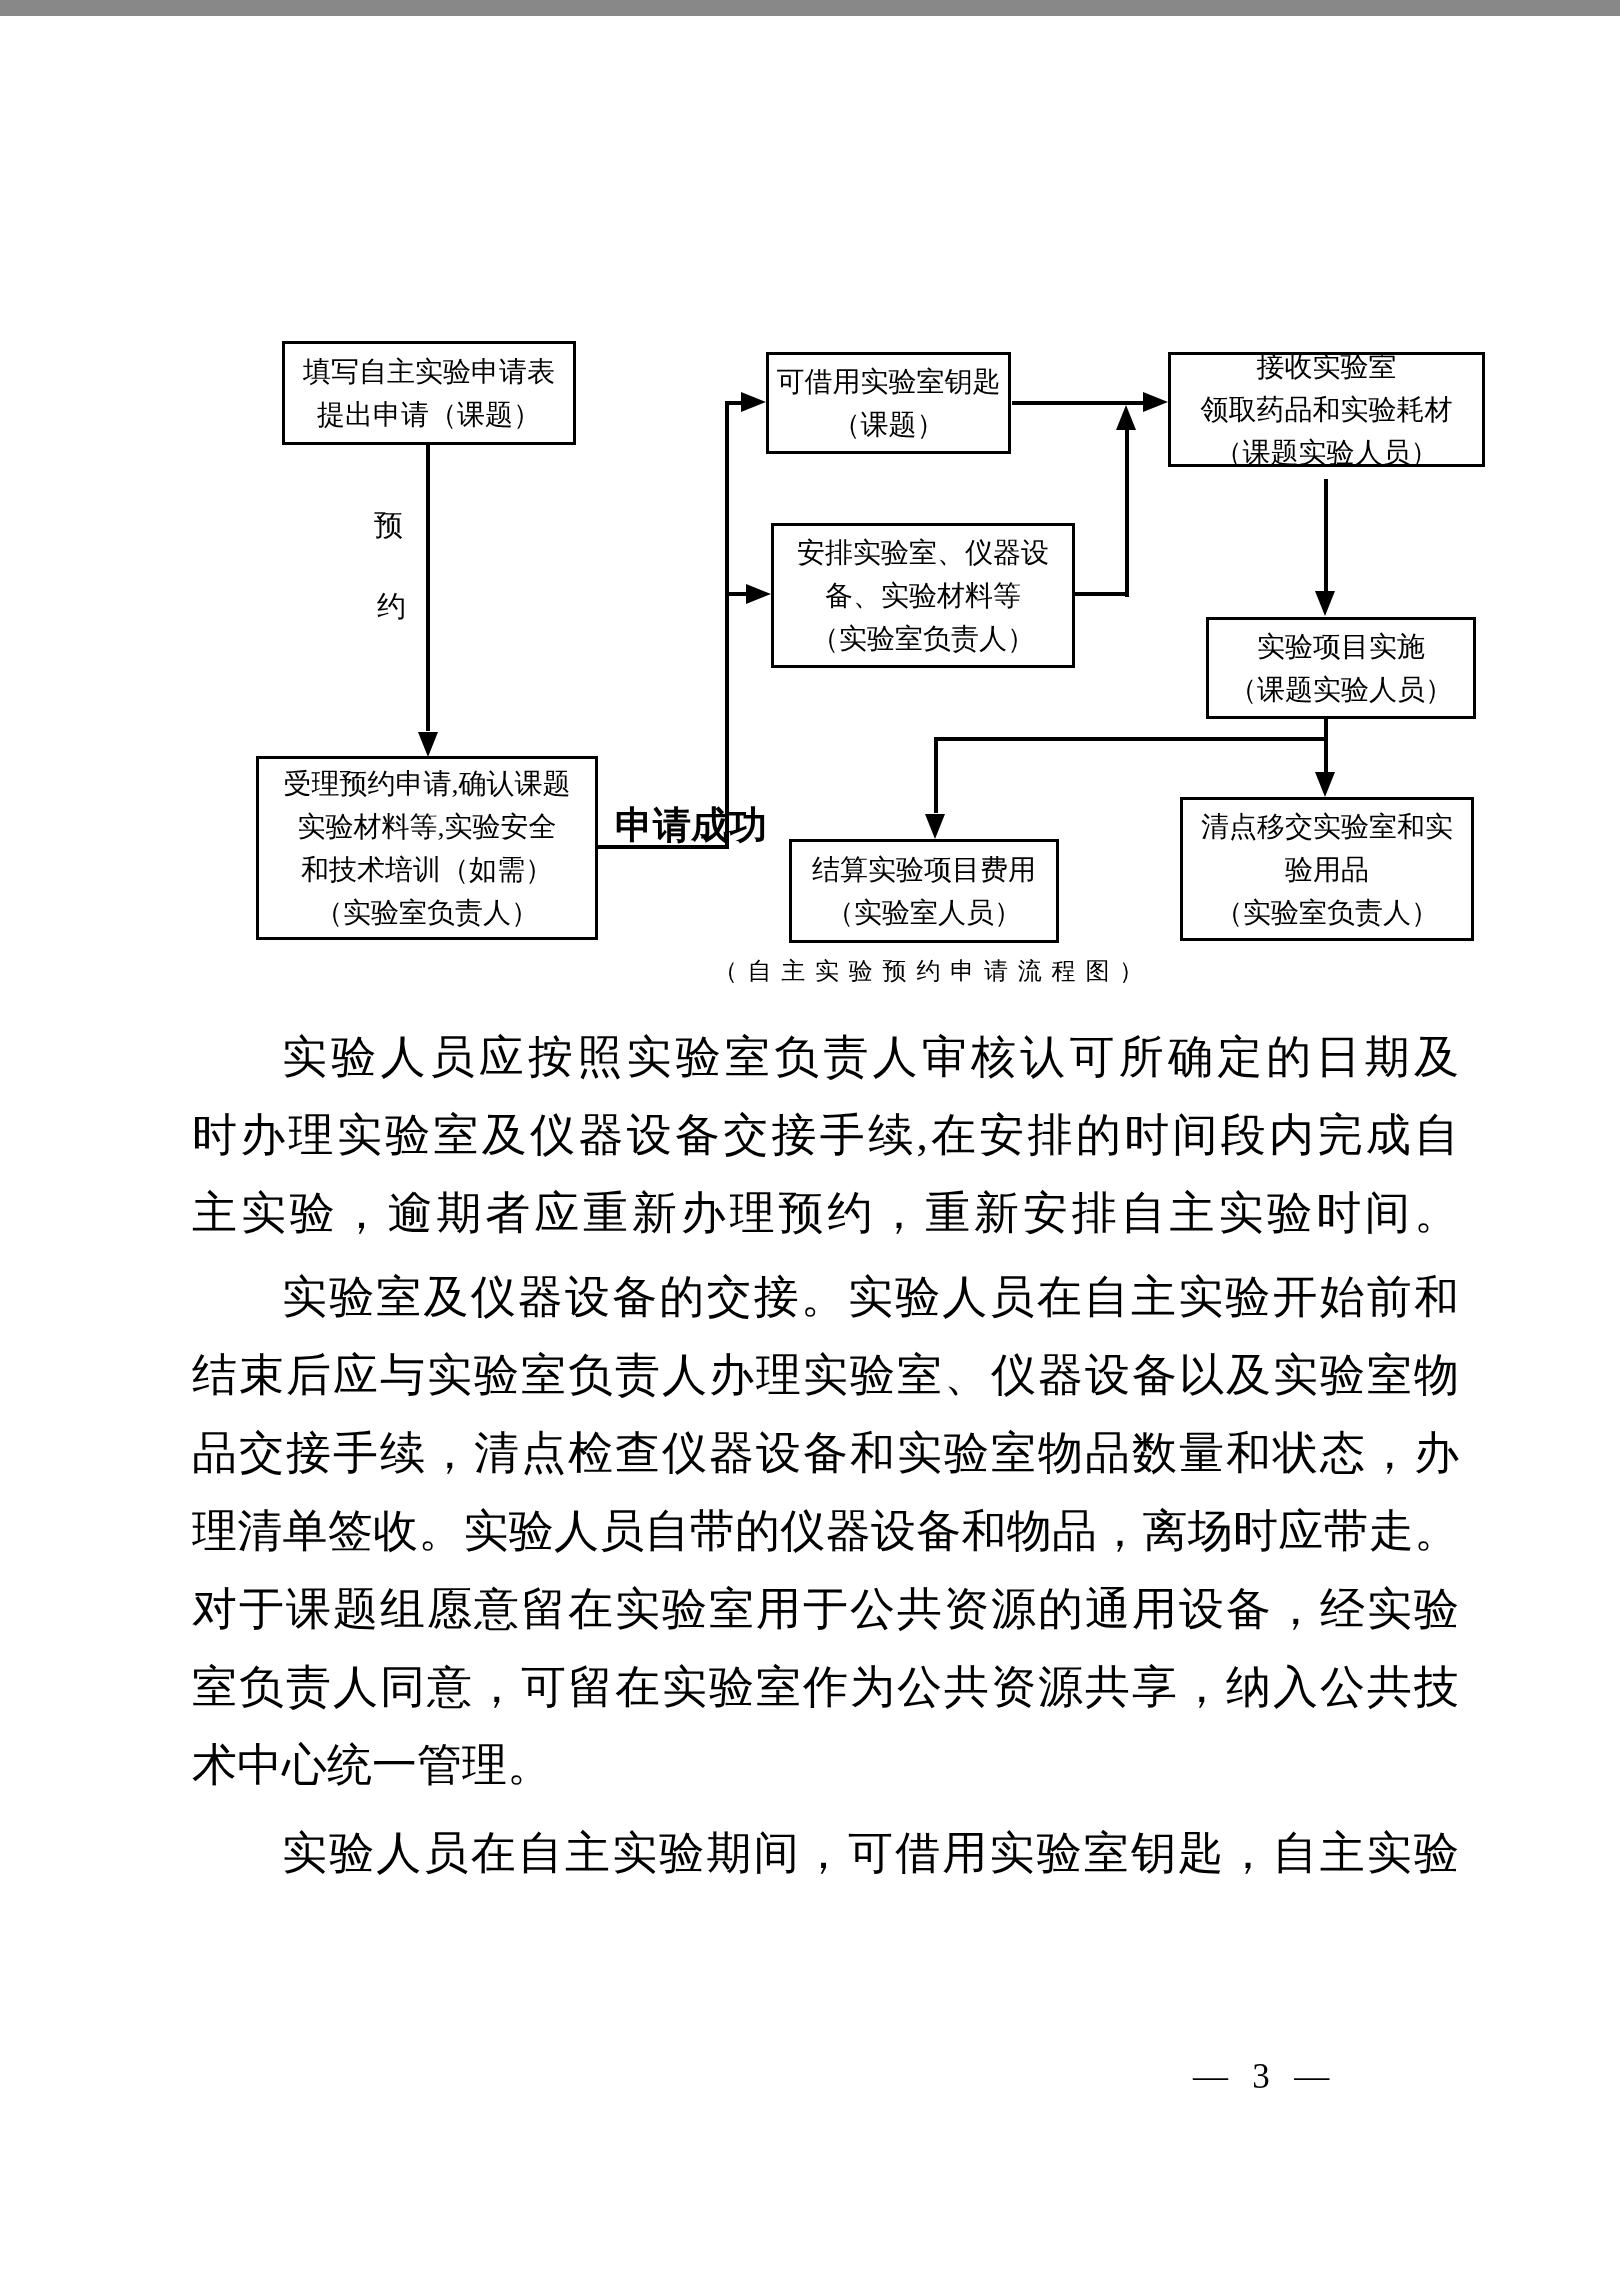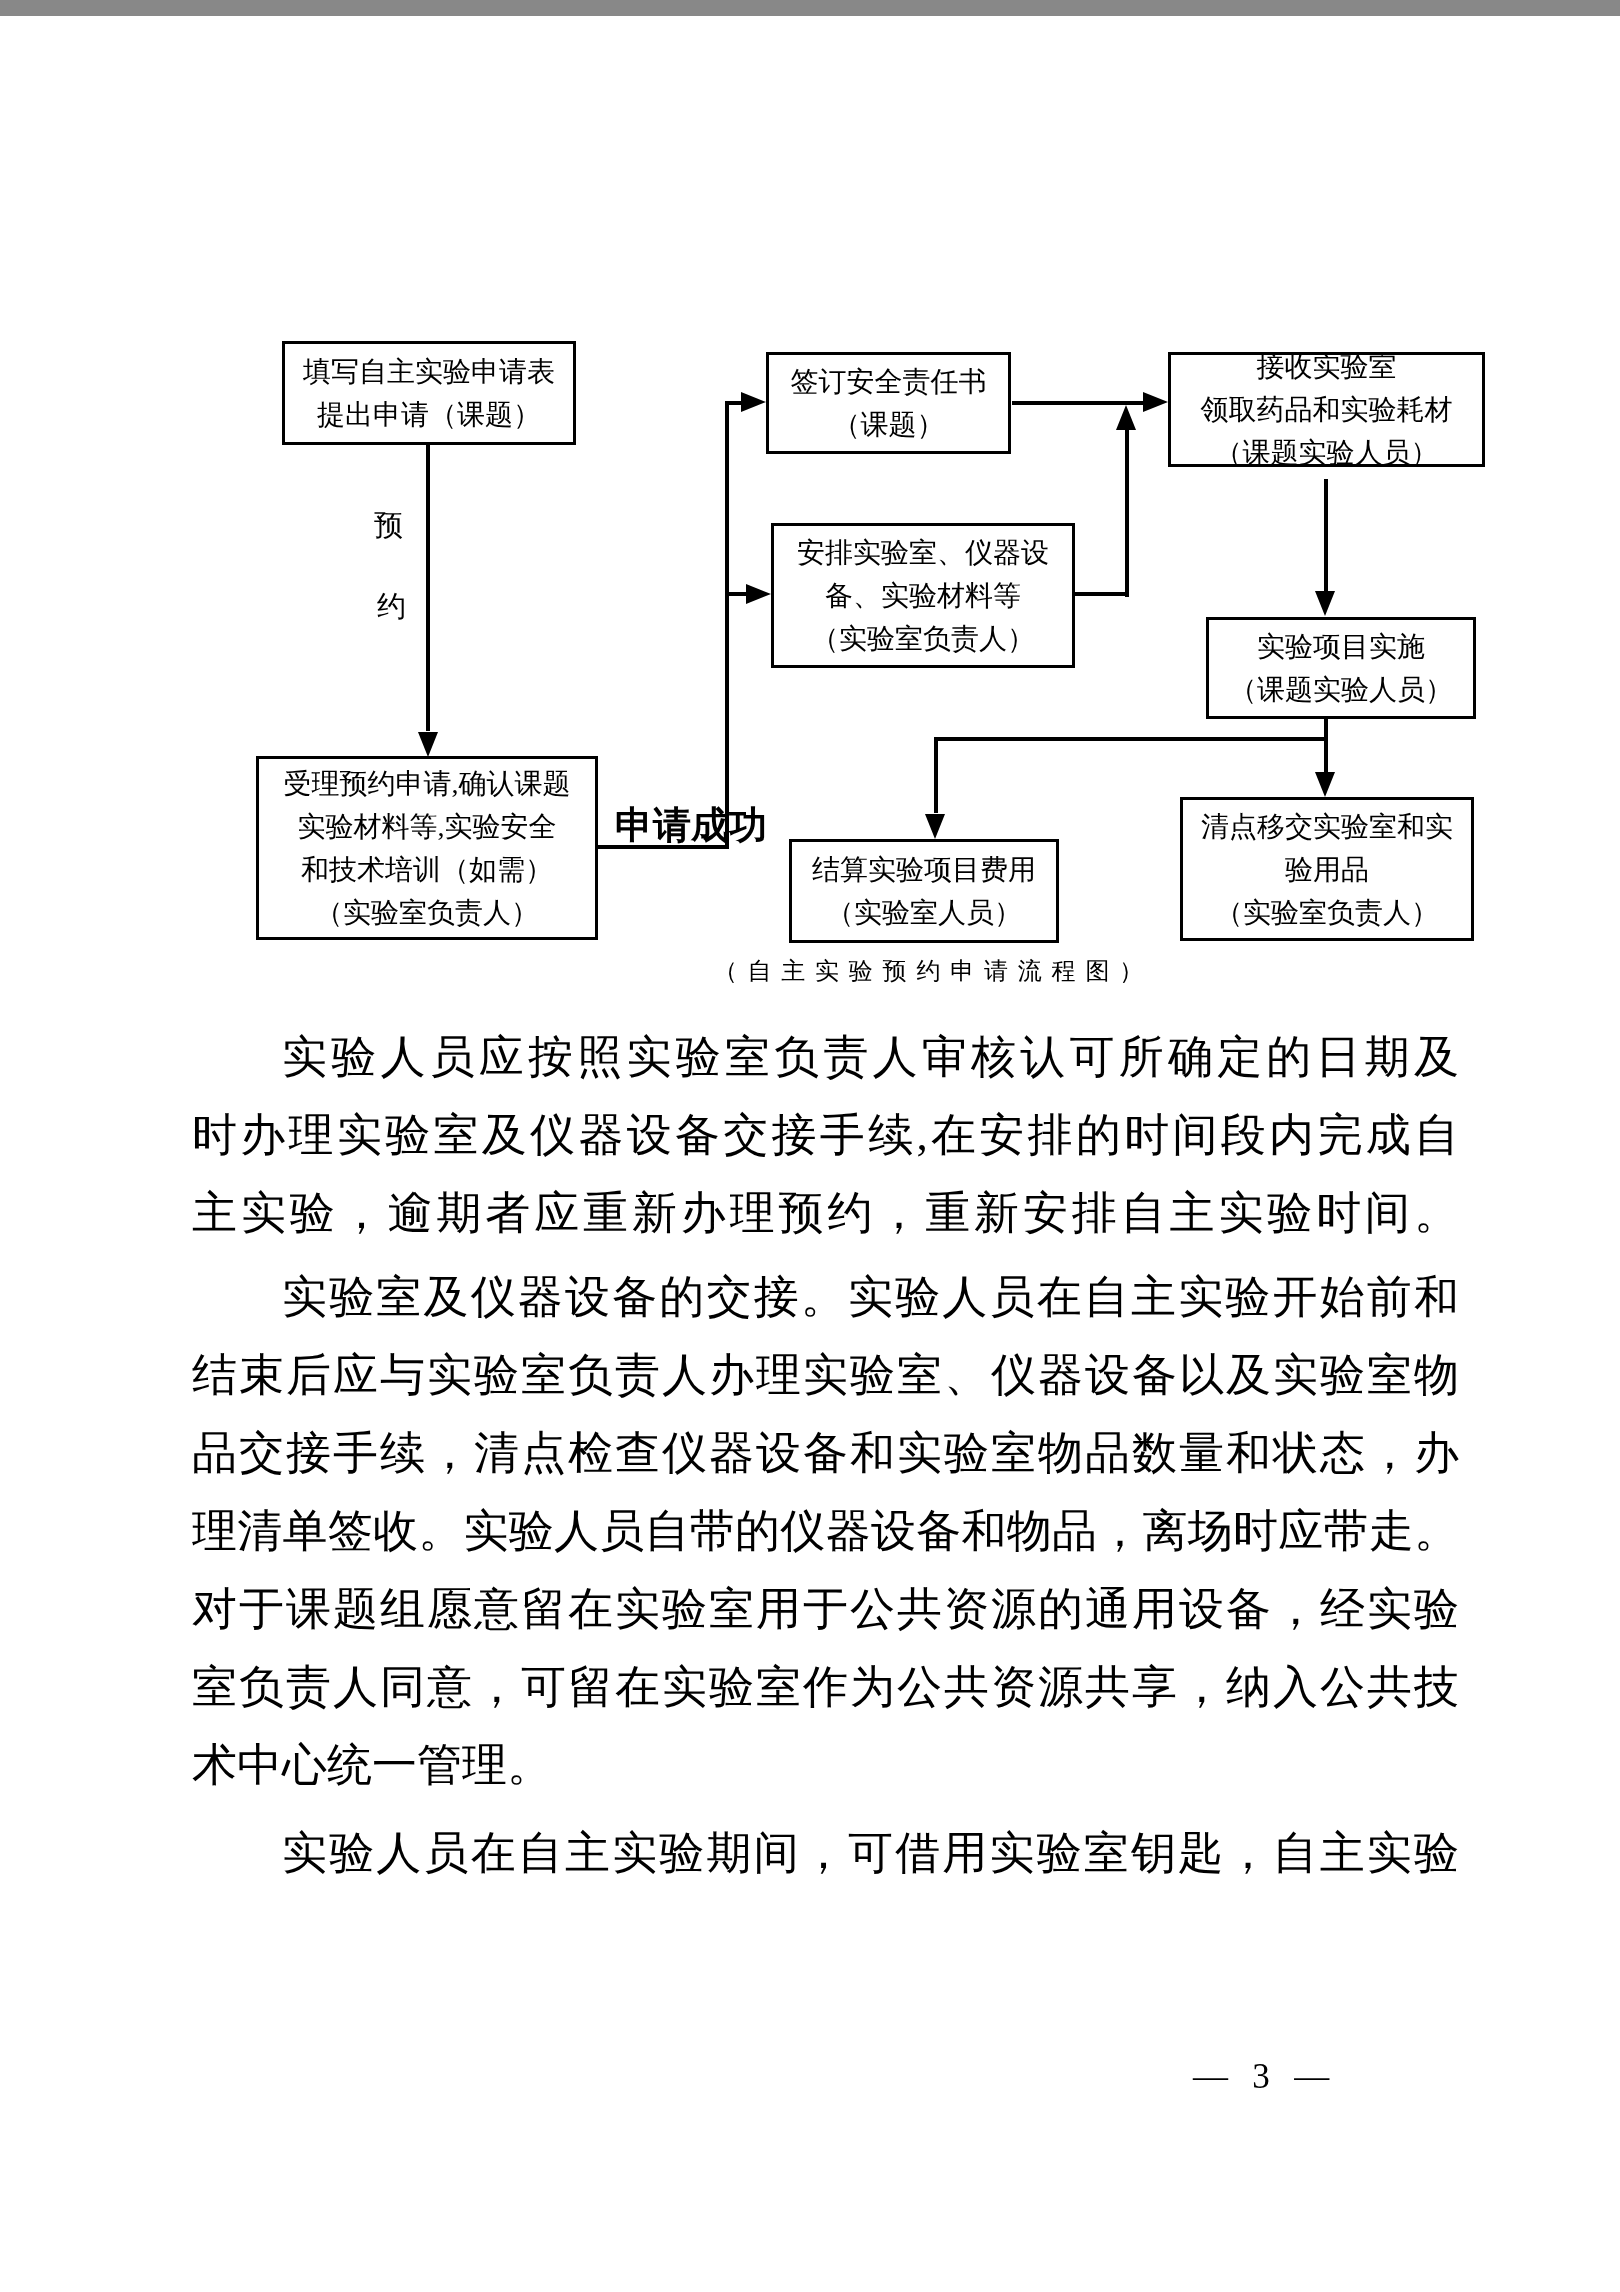--- a/index.html
+++ b/index.html
@@ -46,21 +46,21 @@
   </div>
 
   <div class="box" style="left:256px;top:740px;width:342px;height:184px;">
     <div class="bline">受理预约申请,确认课题</div>
     <div class="bline">实验材料等,实验安全</div>
     <div class="bline">和技术培训（如需）</div>
     <div class="bline">（实验室负责人）</div>
   </div>
 
   <div class="box" style="left:766px;top:336px;width:245px;height:102px;">
-    <div class="bline">签订安全责任书</div>
+    <div class="bline">可借用实验室钥匙</div>
     <div class="bline">（课题）</div>
   </div>
 
   <div class="box" style="left:771px;top:507px;width:304px;height:145px;">
     <div class="bline">安排实验室、仪器设</div>
     <div class="bline">备、实验材料等</div>
     <div class="bline">（实验室负责人）</div>
   </div>
 
   <div class="box" style="left:1168px;top:336px;width:317px;height:115px;">

